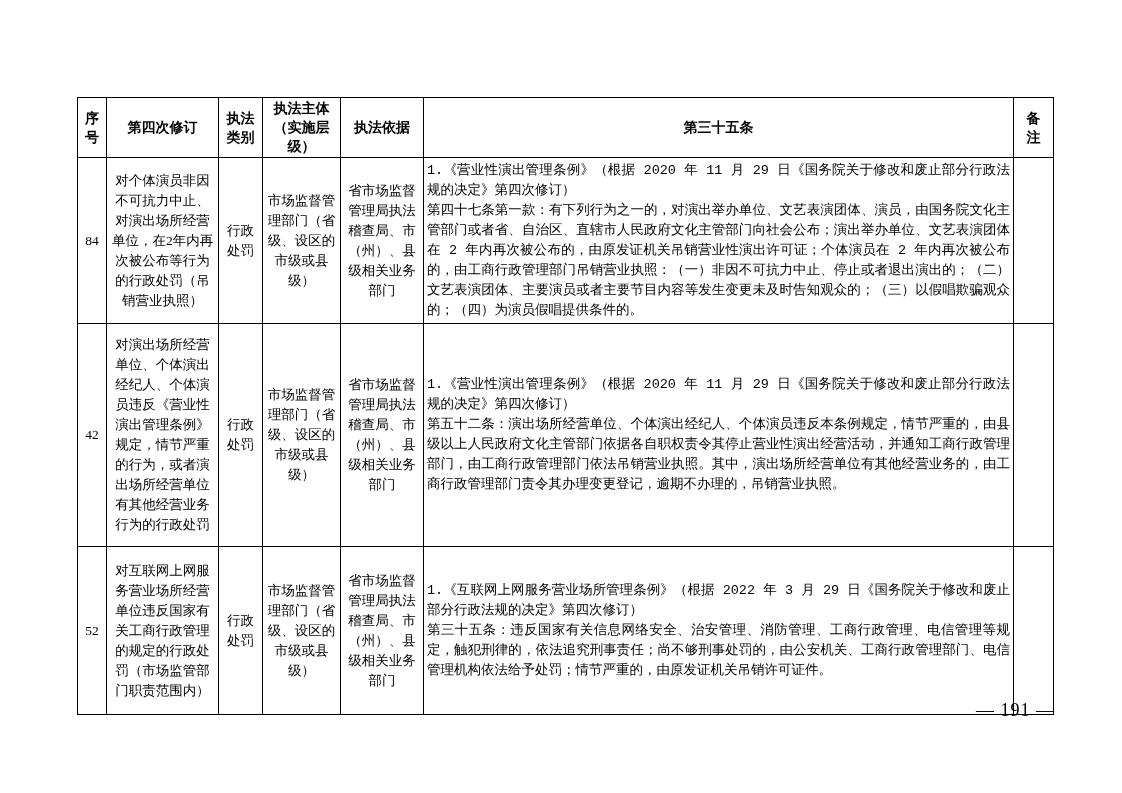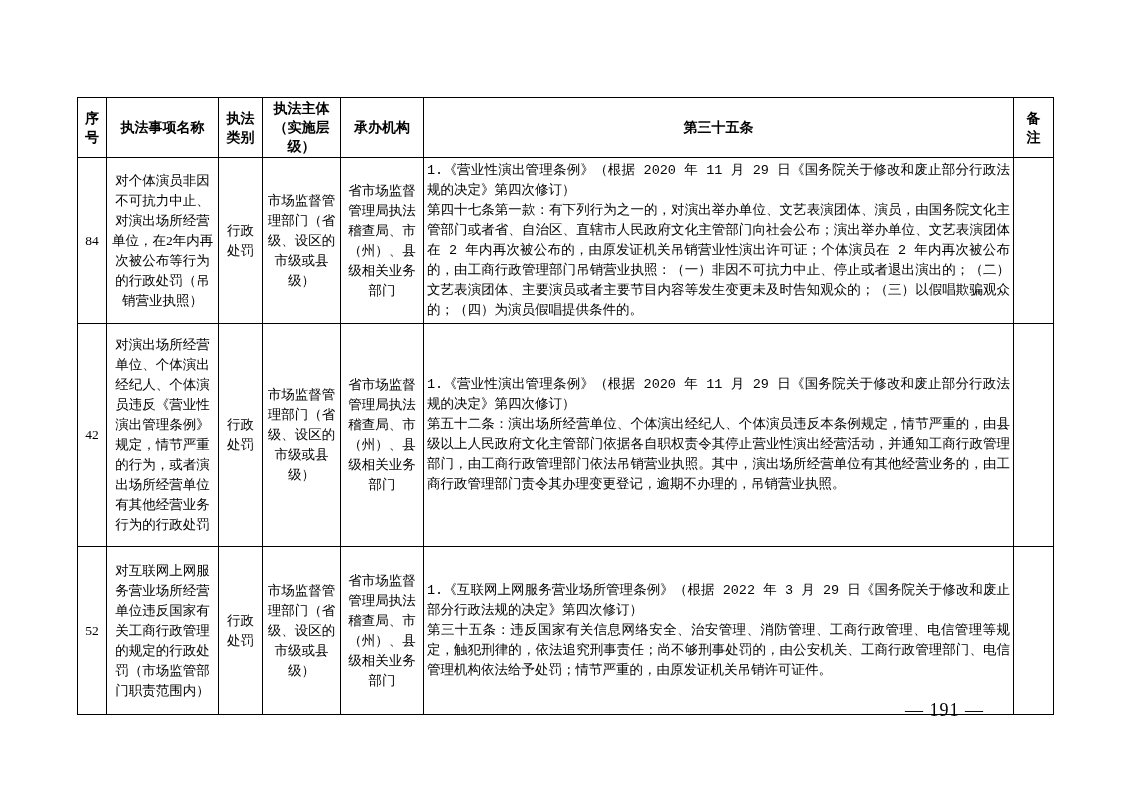--- a/index.html
+++ b/index.html
@@ -54,21 +54,21 @@
   }
   tr.r-header { height: 43px; }
   tr.r-84 { height: 166px; }
   tr.r-85 { height: 223px; }
   tr.r-86 { height: 168px; }
   .page-number {
     position: absolute;
     left: 905px;
     top: 700px;
     width: 150px;
-    text-align: left;
+    text-align: right;
     font-size: 18px;
     letter-spacing: 1px;
   }
 </style>
 </head>
 <body>
 
 <table class="doc-table">
   <colgroup>
     <col style="width:29px">
@@ -76,26 +76,26 @@
     <col style="width:44px">
     <col style="width:78px">
     <col style="width:83px">
     <col style="width:590px">
     <col style="width:40px">
   </colgroup>
   <thead>
     <tr class="r-header">
       <th>序
 号</th>
-      <th>执法事项名称</th>
+      <th>第四次修订</th>
       <th>执法
 类别</th>
       <th class="th-subject">执法主体
 （实施层级）</th>
-      <th>承办机构</th>
+      <th>执法依据</th>
       <th>第三十五条</th>
       <th>备
 注</th>
     </tr>
   </thead>
   <tbody>
     <tr class="r-84">
       <td class="c-center c-seq">84</td>
       <td class="c-center">对个体演员非因不可抗力中止、对演出场所经营单位，在2年内再次被公布等行为的行政处罚（吊销营业执照）</td>
       <td class="c-center">行政处罚</td>

